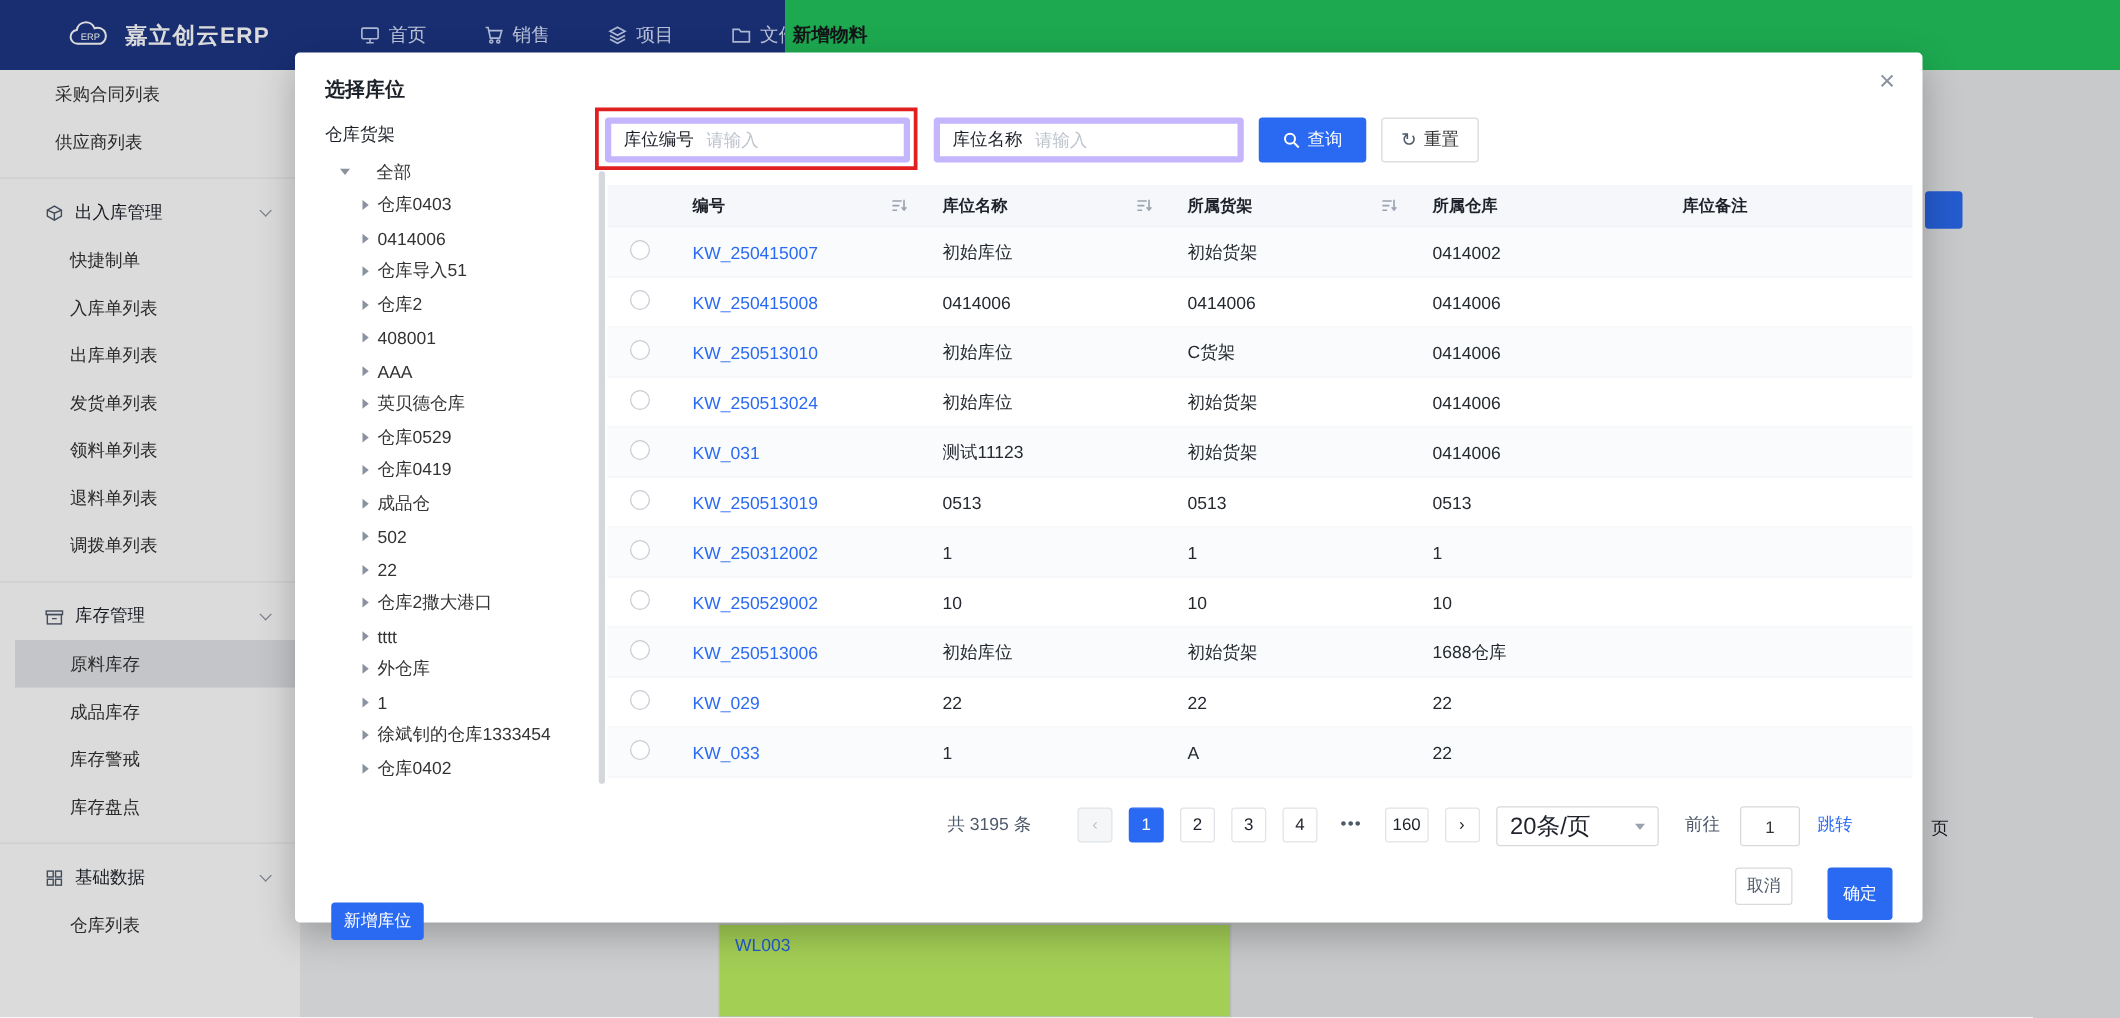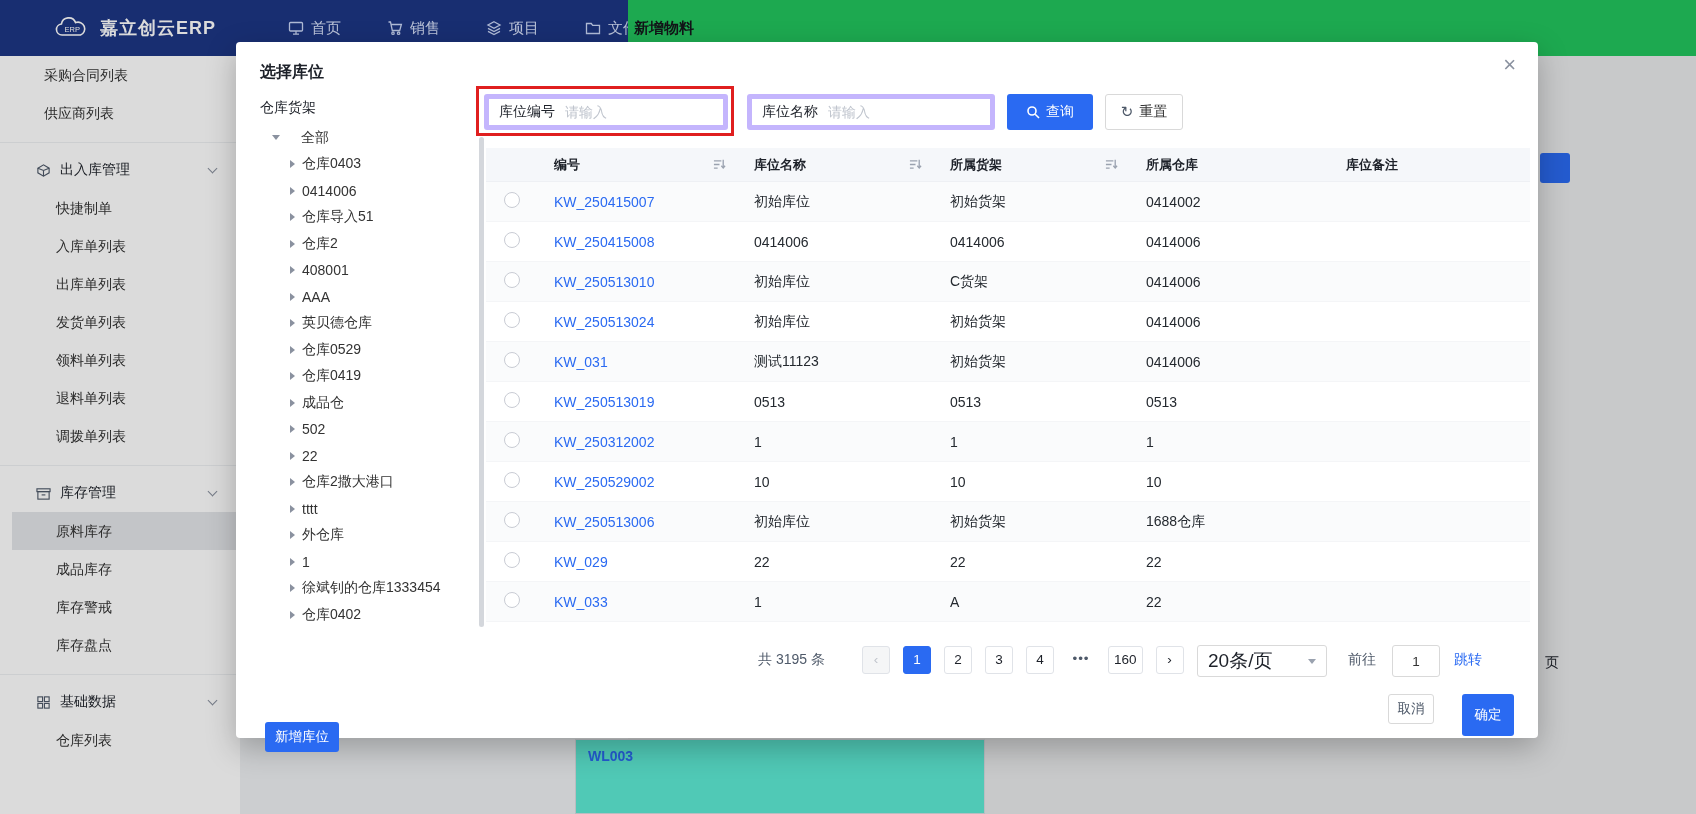--- a/index.html
+++ b/index.html
@@ -19,21 +19,21 @@
   .side-item.selected { background:#e4e6e9; }
   .side-section { border-top:1px solid #eef0f3; margin-top:10px; padding-top:8px;padding-left:12px; }
   .side-head { height:38px; display:flex; align-items:center; gap:9px; padding-left:24px; color:#1d2129; cursor:pointer; }
   .chev-down { width:7px; height:7px; border-right:1.5px solid #8a919f; border-bottom:1.5px solid #8a919f; transform:rotate(45deg); margin-left:auto; margin-right:24px; margin-top:-3px; }
 
   .bg-modal { position:absolute; left:628px; top:0; right:0; bottom:0; background:#e9eaec; z-index:1; }
   .bg-modal-header { height:56px; display:flex; align-items:center; padding-left:6px; background:#22c55e; }
   .bg-title { font-size:15px; font-weight:bold; color:#16181c; }
   .frag-btn { position:absolute; left:1540px; top:153px; width:30px; height:30px; border-radius:3px; background:#2a6af2; z-index:2; }
   .frag-page { position:absolute; left:1545px; top:648px; height:28px; line-height:28px; font-size:14px; color:#1d2129; z-index:2; }
-  .frag-row { position:absolute; left:575px; top:739px; width:410px; height:75px; background:#5eead4; border:1px solid #d9dce1; z-index:2;font-weight:bold; }
+  .frag-row { position:absolute; left:575px; top:739px; width:410px; height:75px; background:#bef264; border:1px solid #d9dce1; z-index:2; }
   .frag-code { margin:8px 0 0 12px; color:#2a6af2; font-size:14px; }
 
   .mask { position:absolute; inset:0; background:rgba(0,0,0,0.14); z-index:3; }
 
   
   .modal { position:absolute; left:236px; top:42px; width:1302px; height:696px; background:#fff; border-radius:4px; box-shadow:0 10px 30px rgba(0,0,0,0.25); z-index:4; }
   .modal-title { position:absolute; left:24px; top:20px; font-size:16px; font-weight:bold; color:#1d2129; }
   .modal-close { position:absolute; right:22px; top:12px; font-size:22px; color:#8a919f; cursor:pointer; line-height:1; }
 
   

